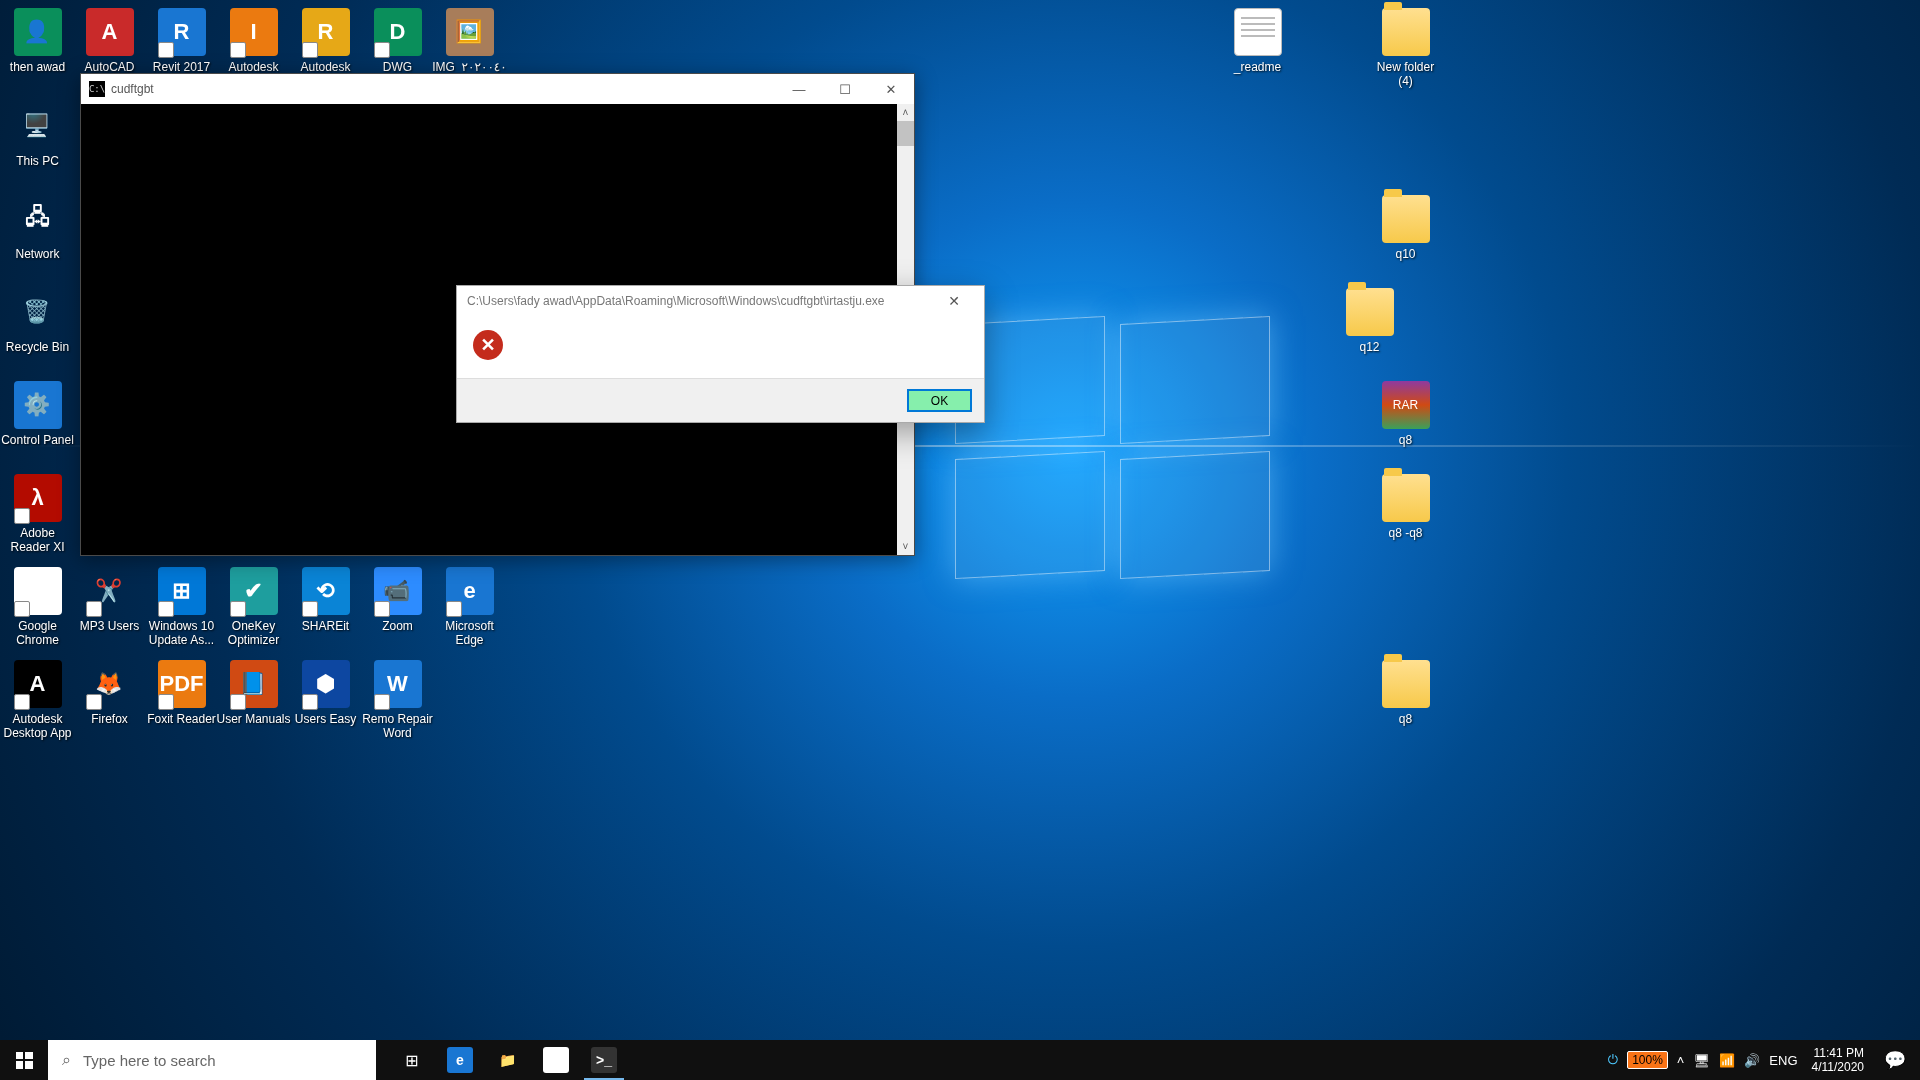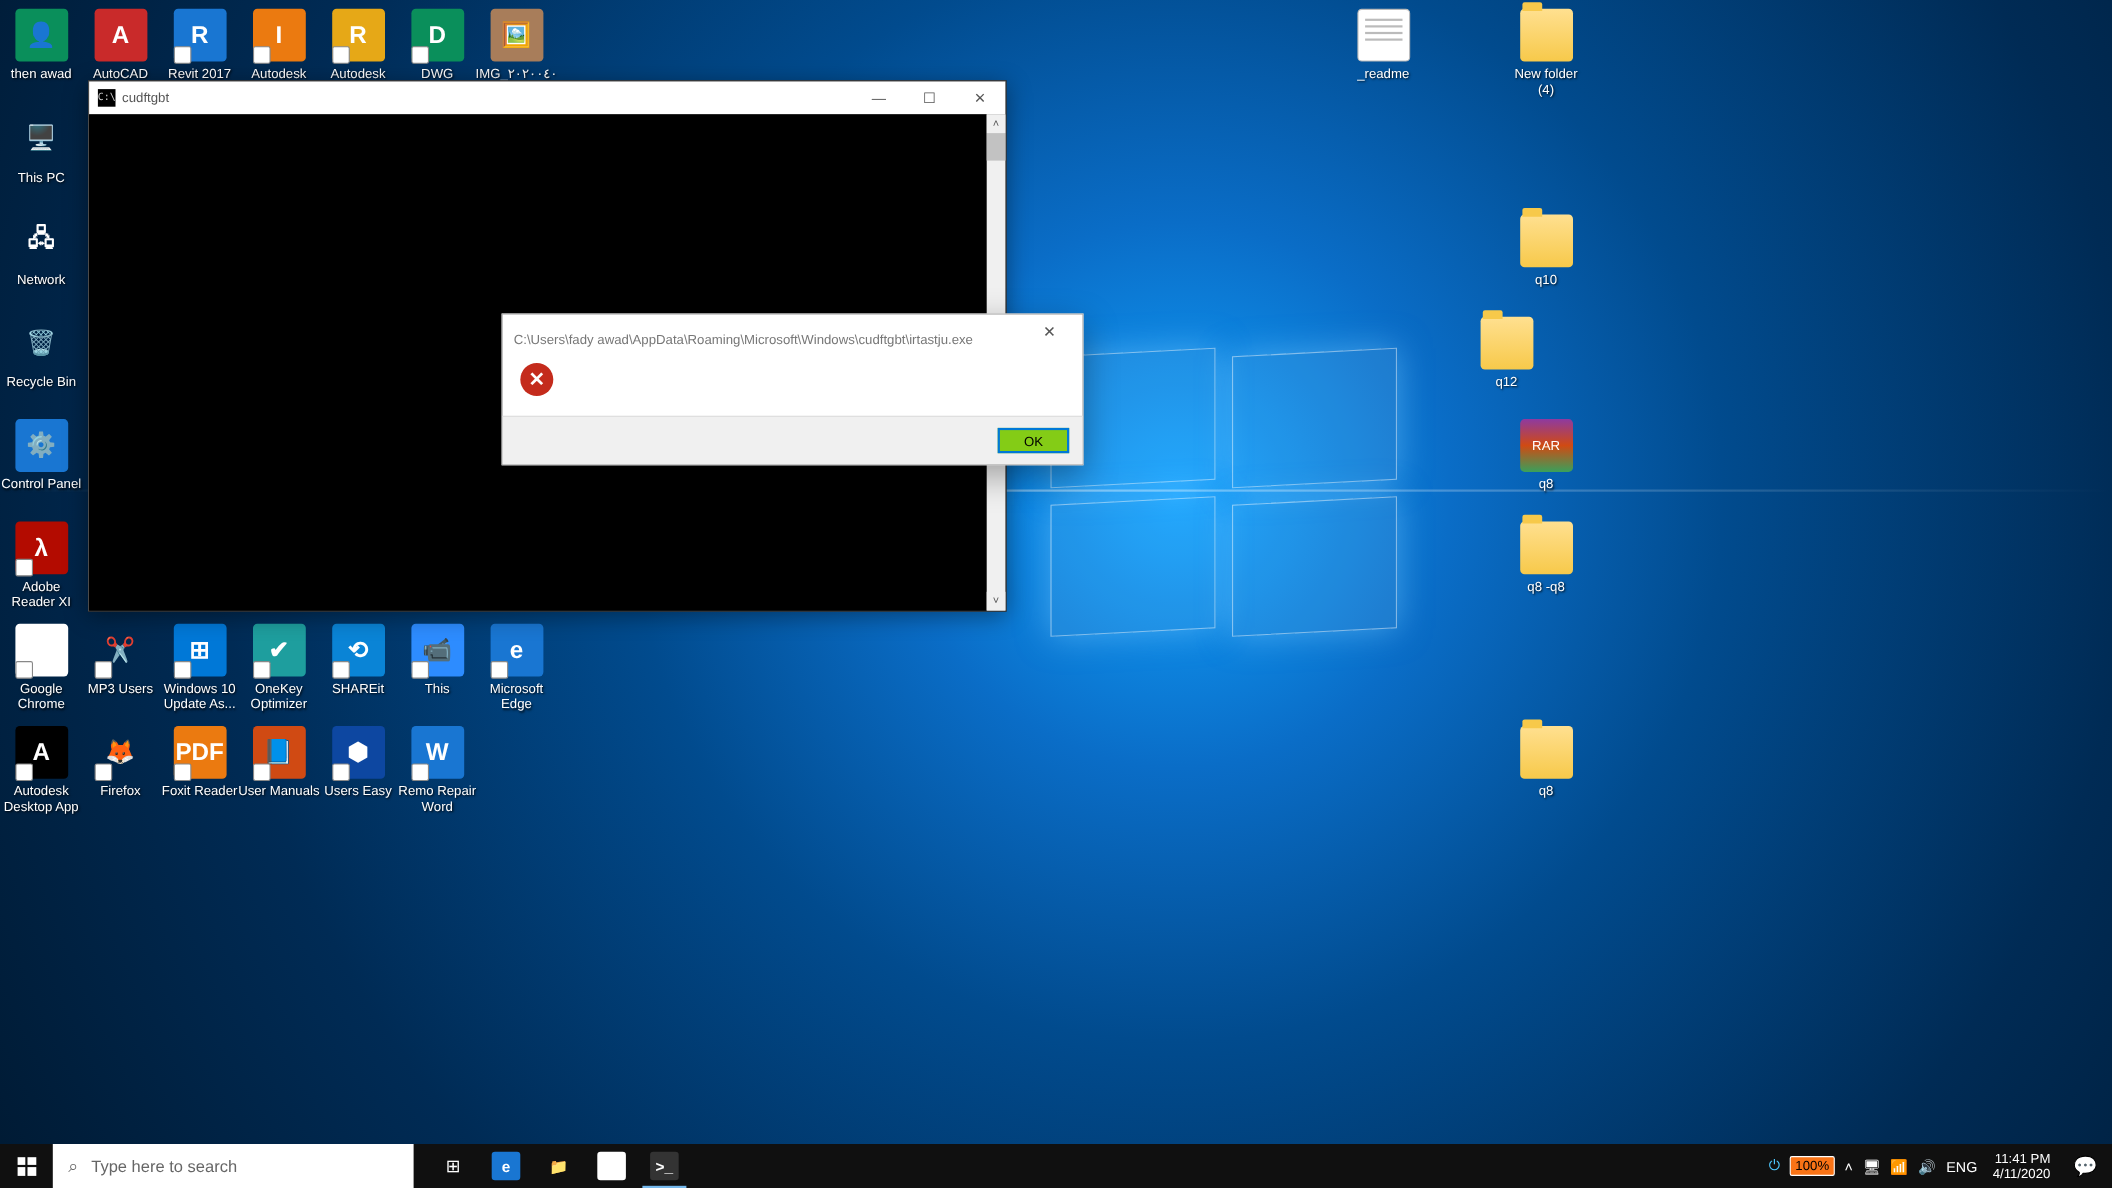--- a/index.html
+++ b/index.html
@@ -33,27 +33,27 @@
 .cmd-ico { width:16px; height:16px; background:#000; color:#ccc; font-size:9px; display:flex; align-items:center; justify-content:center; margin:0 6px 0 8px; font-family:monospace; }
 .cmd-btns { margin-left:auto; display:flex; height:100%; }
 .cmd-btn { width:46px; display:flex; align-items:center; justify-content:center; color:#555; font-size:13px; }
 .cmd-body { position:absolute; top:30px; bottom:0; left:0; right:17px; background:#000; }
 .cmd-scroll { position:absolute; top:30px; right:0; width:17px; bottom:0; background:#f0f0f0; }
 .cmd-scroll .arrow { height:17px; background:#f0f0f0; color:#555; font-size:10px; text-align:center; line-height:17px; }
 .cmd-scroll .thumb { position:absolute; top:17px; left:0; right:0; height:25px; background:#c2c2c2; }
 
 
 .err-dialog { position:absolute; left:456px; top:285px; width:529px; background:#fff; border:1px solid #aaa; box-shadow:0 10px 30px rgba(0,0,0,.35); }
-.err-title { height:30px; display:flex; align-items:flex-end; padding:0 10px; font-size:12px; color:#777; }
+.err-title { height:30px; display:flex; align-items:center; padding:0 10px; font-size:12px; color:#777; }
 .err-close { margin-left:auto; width:40px; height:100%; display:flex; align-items:center; justify-content:center; color:#555; font-size:14px; cursor:pointer; }
 .err-body { display:flex; padding:14px 16px 18px; }
 .err-ico { flex:0 0 30px; height:30px; background:#c42b1c; border-radius:50%; display:flex; align-items:center; justify-content:center; color:#fff; font-size:18px; font-weight:bold; margin-right:12px; }
 .err-msg { font-size:12px; color:#111; line-height:17px; }
 .err-foot { background:#f0f0f0; padding:10px 12px; text-align:right; border-top:1px solid #ddd; }
-.err-ok { width:65px; height:23px; background:#84cc16; border:2px solid #0078d7; font-size:12px; cursor:pointer; }
+.err-ok { width:65px; height:23px; background:#86efac; border:2px solid #0078d7; font-size:12px; cursor:pointer; }
 
 
 .taskbar { position:absolute; left:0; right:0; bottom:0; height:40px; background:#101010; display:flex; align-items:stretch; color:#fff; }
 .tb-start { width:48px; display:flex; align-items:center; justify-content:center; }
 .tb-start .winicon { width:17px; height:17px; display:grid; grid-template:1fr 1fr/1fr 1fr; gap:2px; }
 .tb-start .winicon span { background:#fff; }
 .tb-search { width:328px; background:#fff; display:flex; align-items:center; color:#666; font-size:15px; padding:0 14px; }
 .tb-search .sicon { margin-right:12px; font-size:16px; }
 .tb-sep { width:12px; }
 .tb-btn { width:48px; display:flex; align-items:center; justify-content:center; color:#fff; position:relative; }
@@ -156,21 +156,21 @@
     <div class="dicon shortcut-arrow" style="left: 288px; top: 660px;">
       <div class="glyph" style="background:#0d47a1;color:#fff;font-weight:bold;font-size:22px">⬢</div>
       <div class="lbl">Users Easy</div>
     </div>
     <div class="dicon shortcut-arrow" style="left: 360px; top: 8px;">
       <div class="glyph" style="background:#0a8f5b;color:#fff;font-weight:bold;font-size:22px">D</div>
       <div class="lbl">DWG</div>
     </div>
     <div class="dicon shortcut-arrow" style="left: 360px; top: 567px;">
       <div class="glyph" style="background:#2d8cff;color:#fff;font-weight:bold;font-size:22px">📹</div>
-      <div class="lbl">This</div>
+      <div class="lbl">Zoom</div>
     </div>
     <div class="dicon shortcut-arrow" style="left: 360px; top: 660px;">
       <div class="glyph" style="background:#1976d2;color:#fff;font-weight:bold;font-size:22px">W</div>
       <div class="lbl">Remo Repair Word</div>
     </div>
     <div class="dicon" style="left: 432px; top: 8px;">
       <div class="glyph" style="background:#a87d5a;color:#fff;font-weight:bold;font-size:22px">🖼️</div>
       <div class="lbl">IMG_٢٠٢٠٠٤٠...</div>
     </div>
     <div class="dicon shortcut-arrow" style="left: 432px; top: 567px;">

